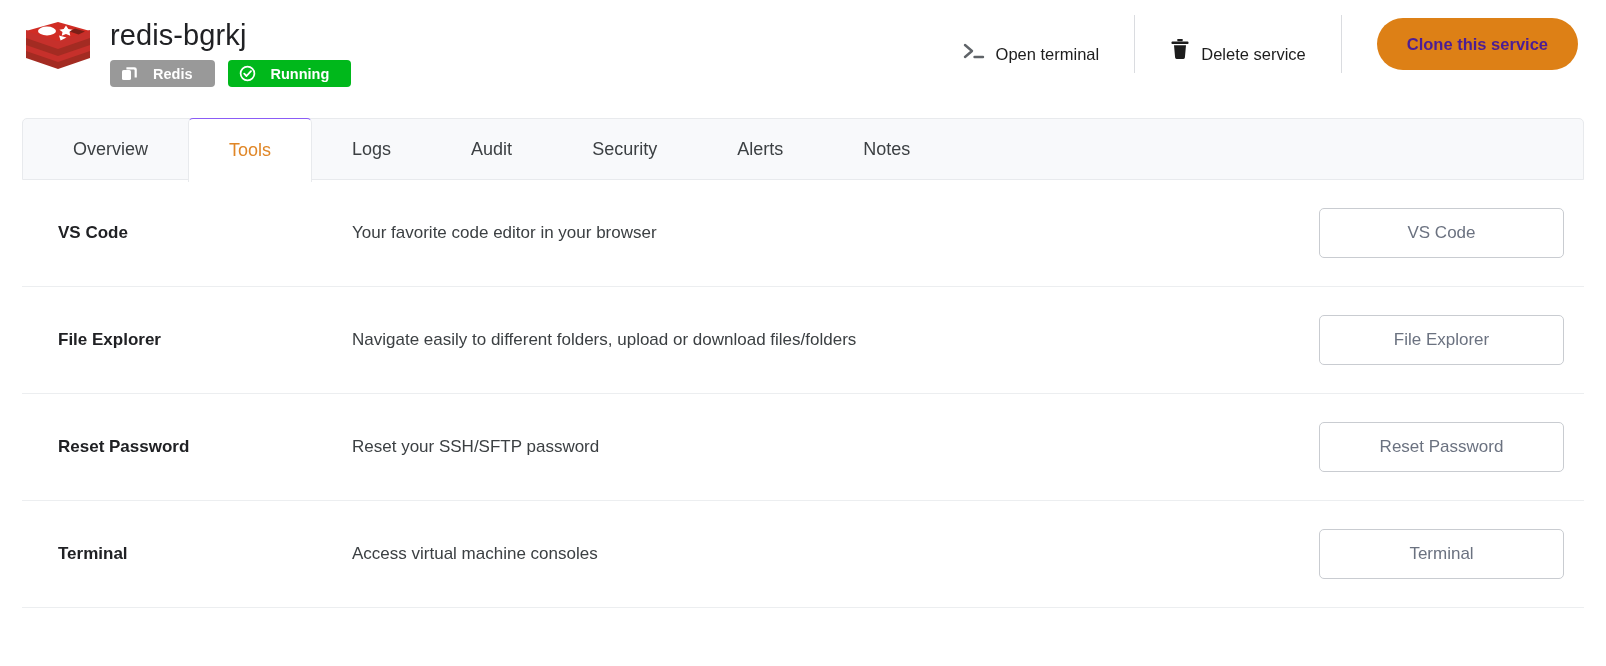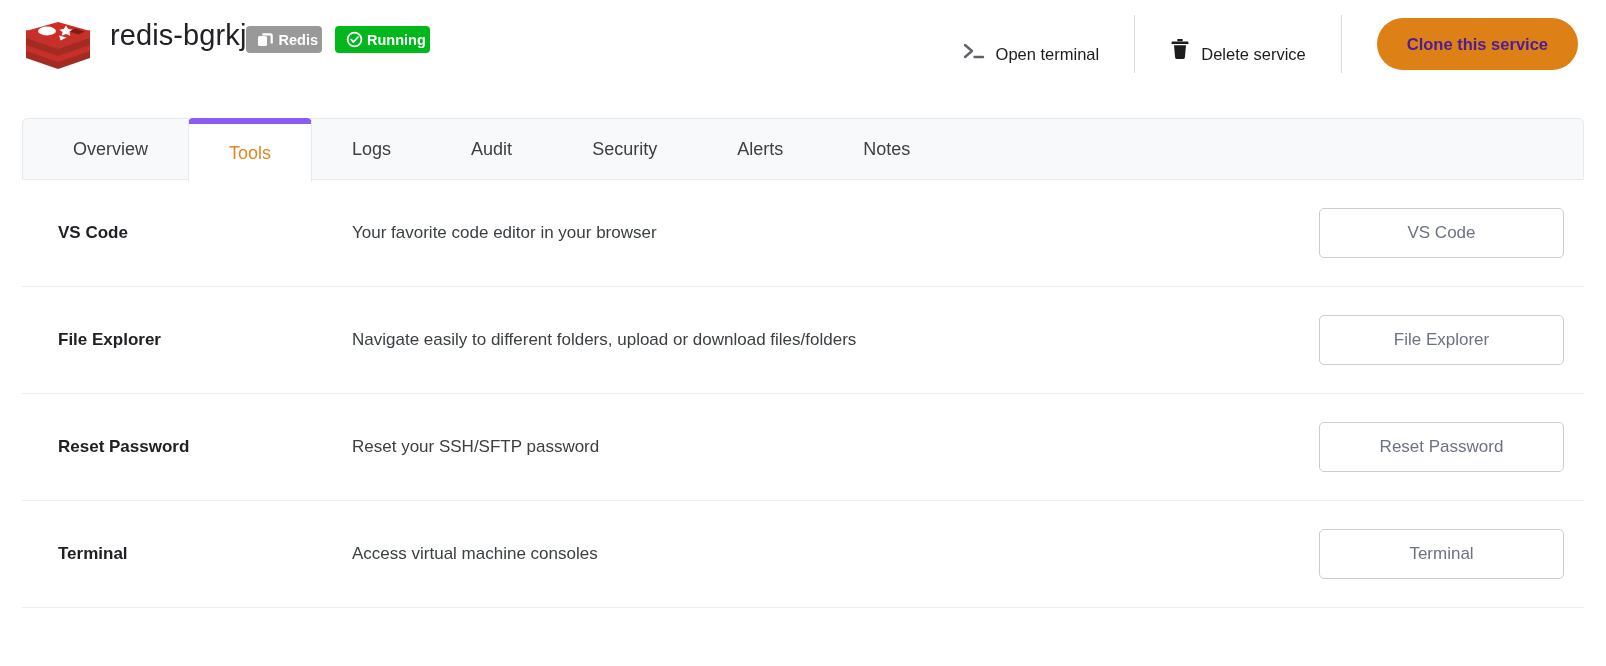--- a/index.html
+++ b/index.html
@@ -23,36 +23,36 @@
     display: flex;
     align-items: flex-start;
     padding-top: 18px;
   }
   .redis-logo {
     width: 72px;
     height: 62px;
     margin-right: 16px;
     flex: 0 0 auto;
   }
-  .id-text { display: flex; flex-direction: row; }
+  .id-text { display: flex; flex-direction: column; }
   .svc-title {
     font-size: 29px;
     font-weight: 400;
     color: #202124;
     line-height: 34px;
     letter-spacing: .1px;
     white-space: nowrap;
   }
   .badges { display: flex; gap: 13px; margin-top: 8px; }
   .badge {
     display: inline-flex;
     align-items: center;
-    gap: 4px;
+    gap: 15px;
     height: 27px;
-    padding: 0 4px 0 11px;
+    padding: 0 22px 0 11px;
     border-radius: 4px;
     font-size: 14.5px;
     font-weight: 700;
     color: #ffffff;
     white-space: nowrap;
   }
   .badge.type   { background: #999999; }
   .badge.status { background: #00b81b; }
   .badge .glyph { display: inline-flex; width: 17px; height: 17px; }
 
@@ -121,21 +121,21 @@
     font-family: inherit;
     white-space: nowrap;
   }
   .tab:first-child { padding-left: 50px; }
   .tab.active {
     background: #ffffff;
     color: #e08626;
     border-left: 1px solid #e8eaed;
     border-right: 1px solid #e8eaed;
     margin: -1px 0 -1px 0;
-    border-top: 6px solid #8b5cf6;
+    border-top: 1px solid #8b5cf6;
     border-radius: 5px 5px 0 0;
     height: 64px;
     position: relative;
     z-index: 2;
   }
 
   
   .tool-list { margin: 0 22px; }
   .tool-row {
     display: flex;

